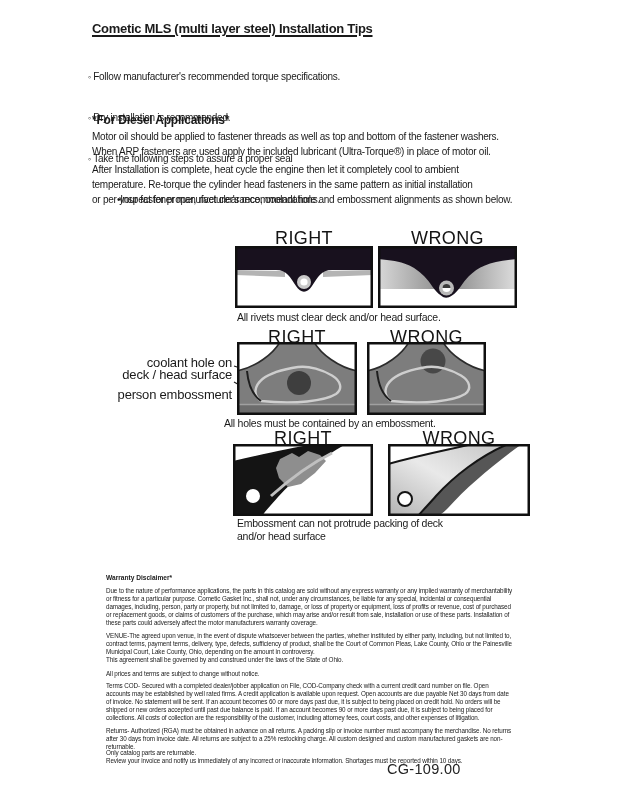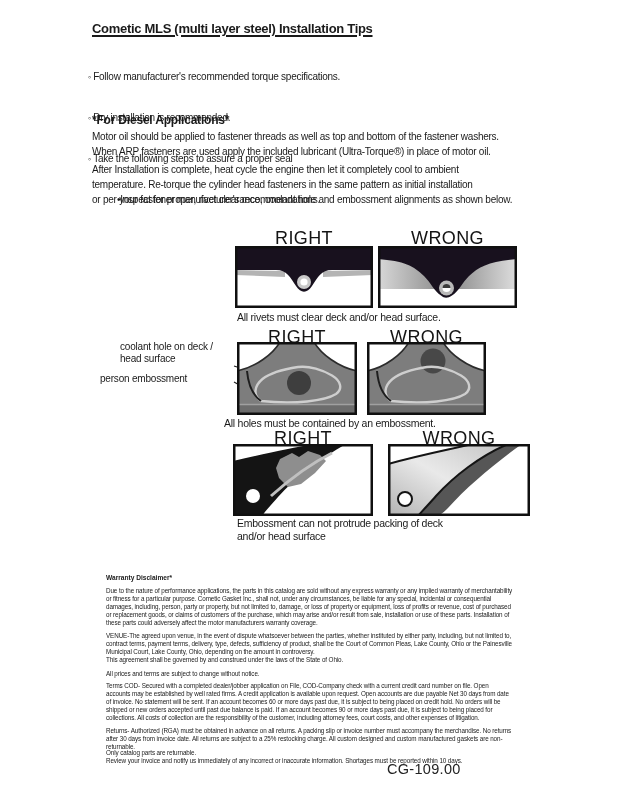--- a/index.html
+++ b/index.html
@@ -16,21 +16,21 @@
   }
   .body-txt{font-size:10px;letter-spacing:-0.25px;line-height:13.4px;white-space:pre;}
   .bullet-line{white-space:pre;}
   .bullet-line::before{content:"\25E6  ";font-size:9px;}
   .sub-line{white-space:pre;padding-left:29px;}
   .sub-line::before{content:"\2022 ";font-size:10px;}
   .diesel-h{font-size:12px;font-weight:700;letter-spacing:-0.2px;white-space:pre;}
   .para{font-size:10px;letter-spacing:-0.25px;line-height:14.8px;white-space:pre;}
   .dlabel{font-size:18px;letter-spacing:0.4px;color:#141414;text-align:center;white-space:pre;}
   .caption{font-size:10.5px;letter-spacing:-0.25px;line-height:12.5px;white-space:pre-line;}
-  .annot{font-size:10px;letter-spacing:-0.2px;line-height:11.8px;}
+  .annot{font-size:13px;letter-spacing:-0.2px;line-height:11.8px;text-align:right;margin-top:16px;}
   .warr{font-size:6.3px;letter-spacing:-0.1px;line-height:8px;width:408px;white-space:pre-line;}
   .warr-h{font-size:6.6px;font-weight:700;line-height:8px;}
   .pagenum{font-size:14.5px;letter-spacing:0.3px;color:#232323;white-space:pre;}
   svg{display:block;}
 </style>
 </head>
 <body>
 
 <div class="page">
 

